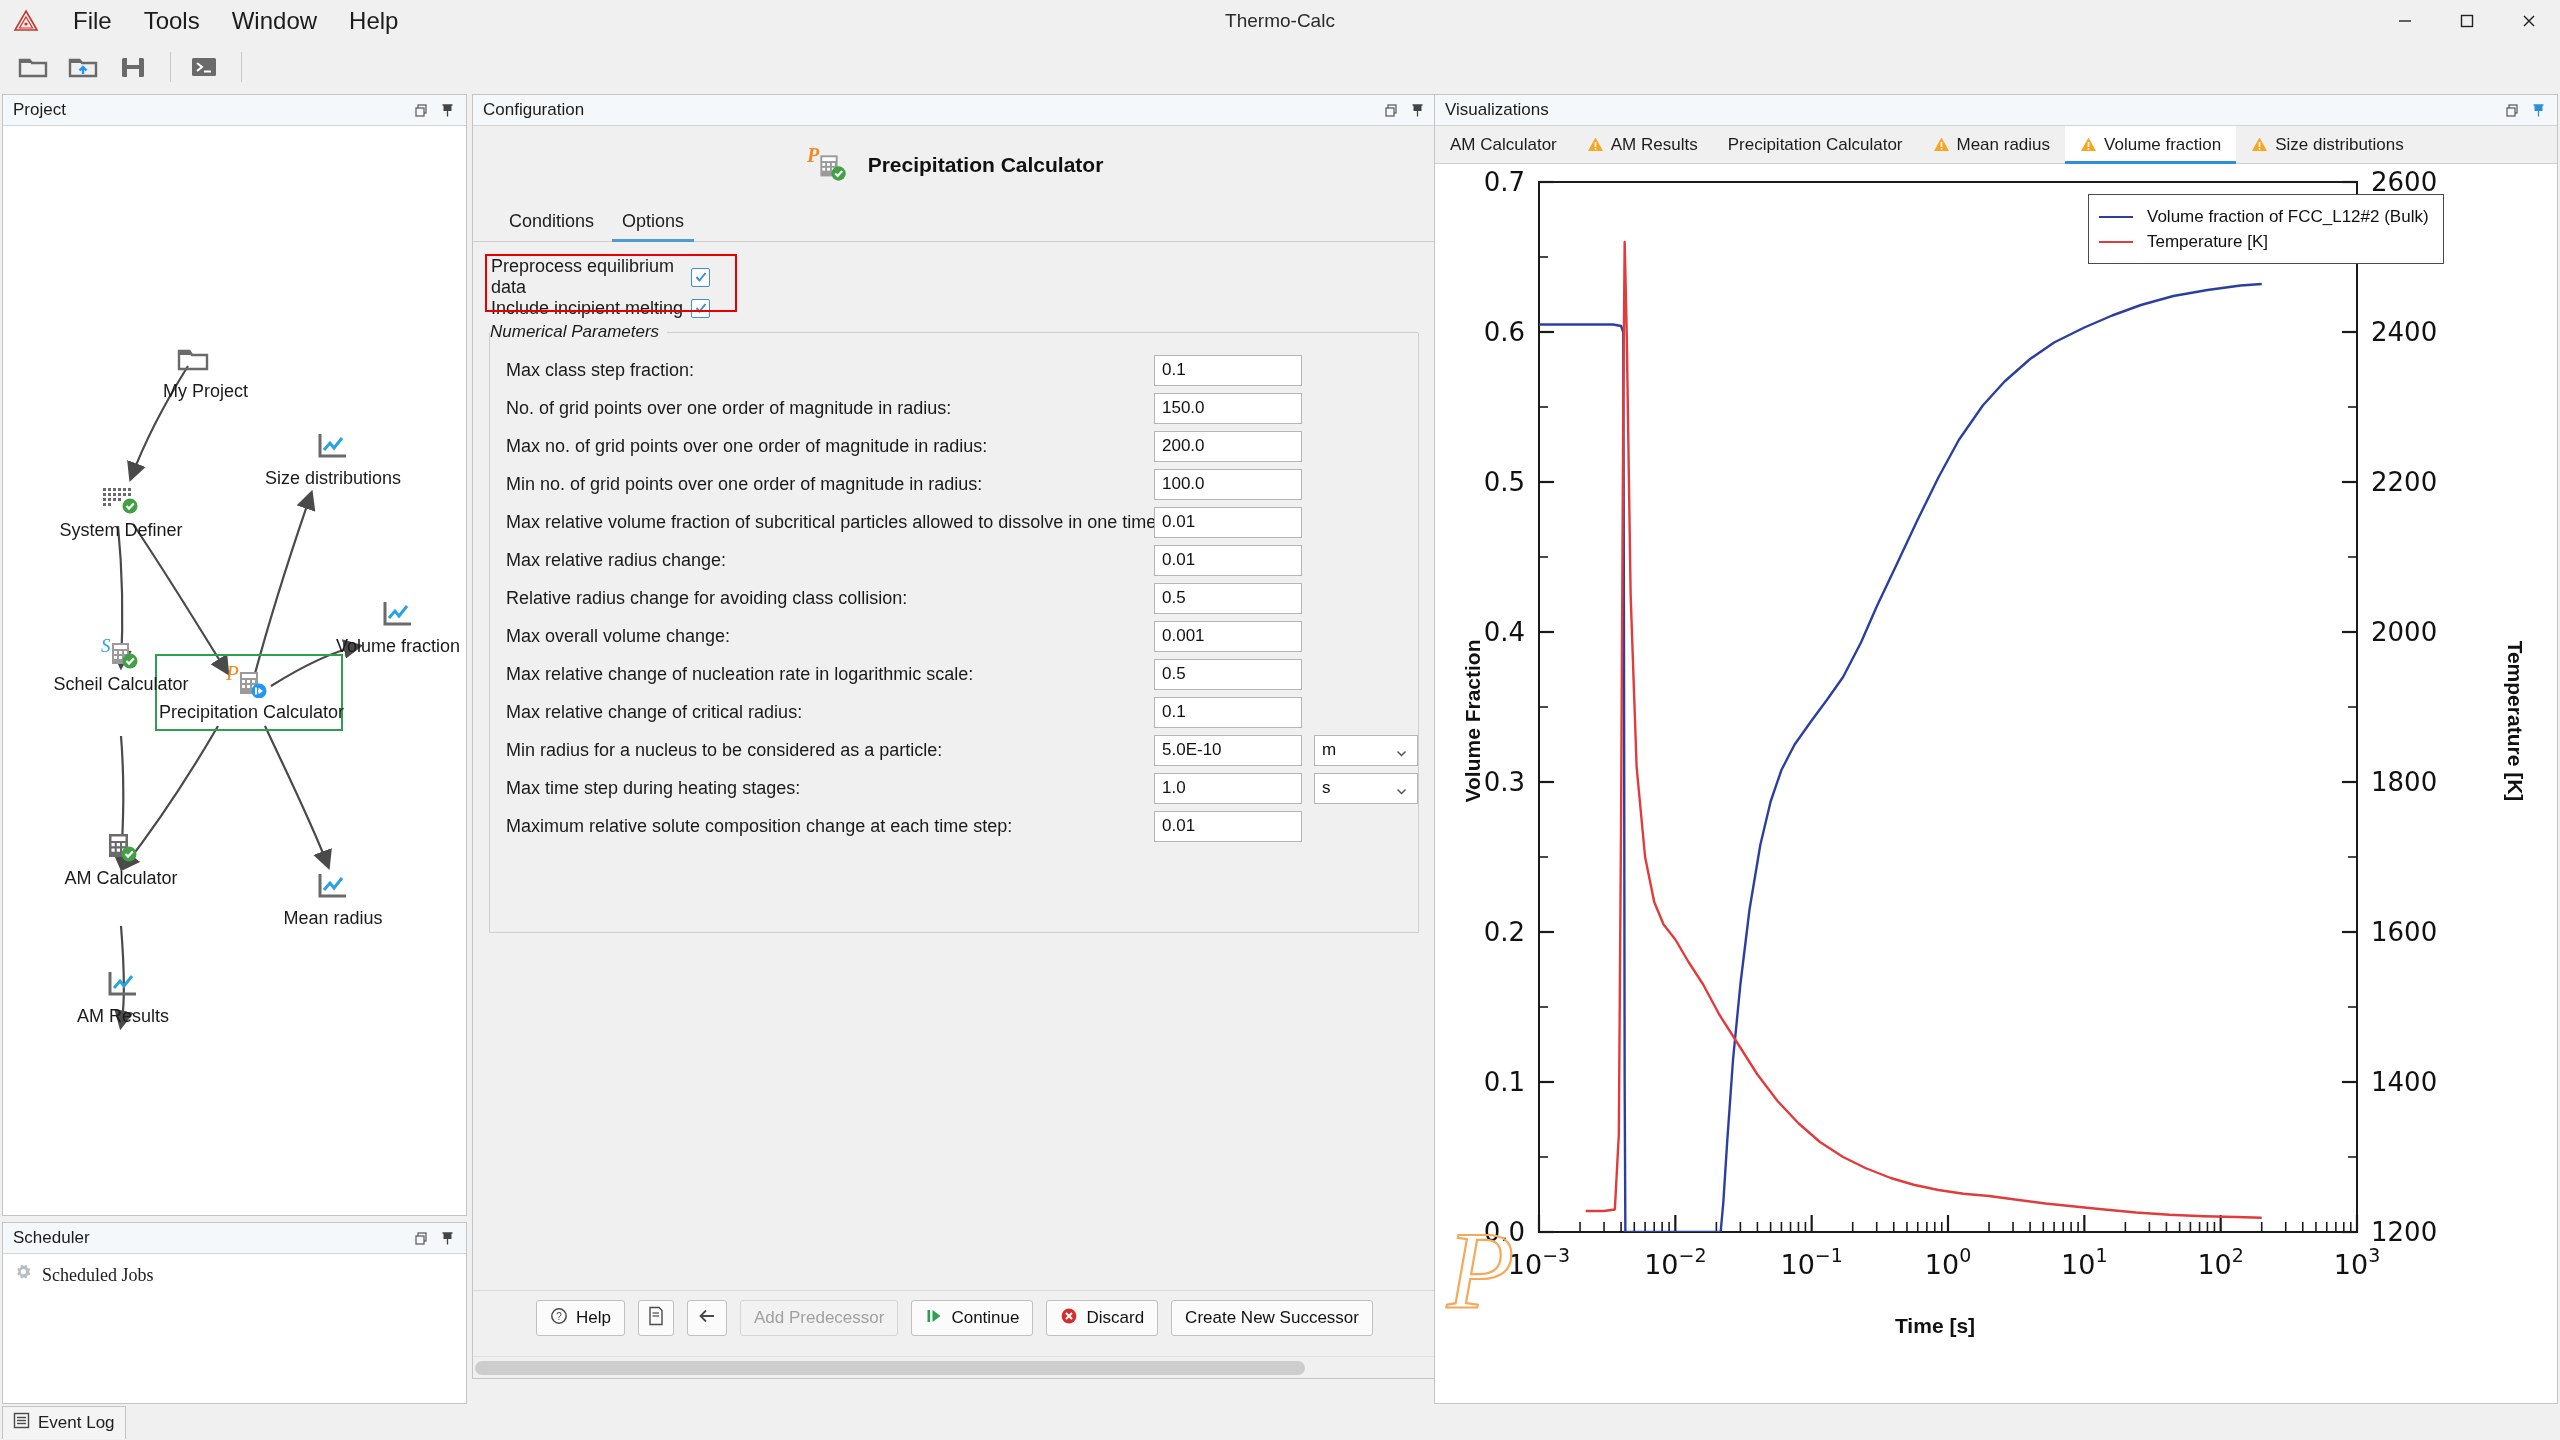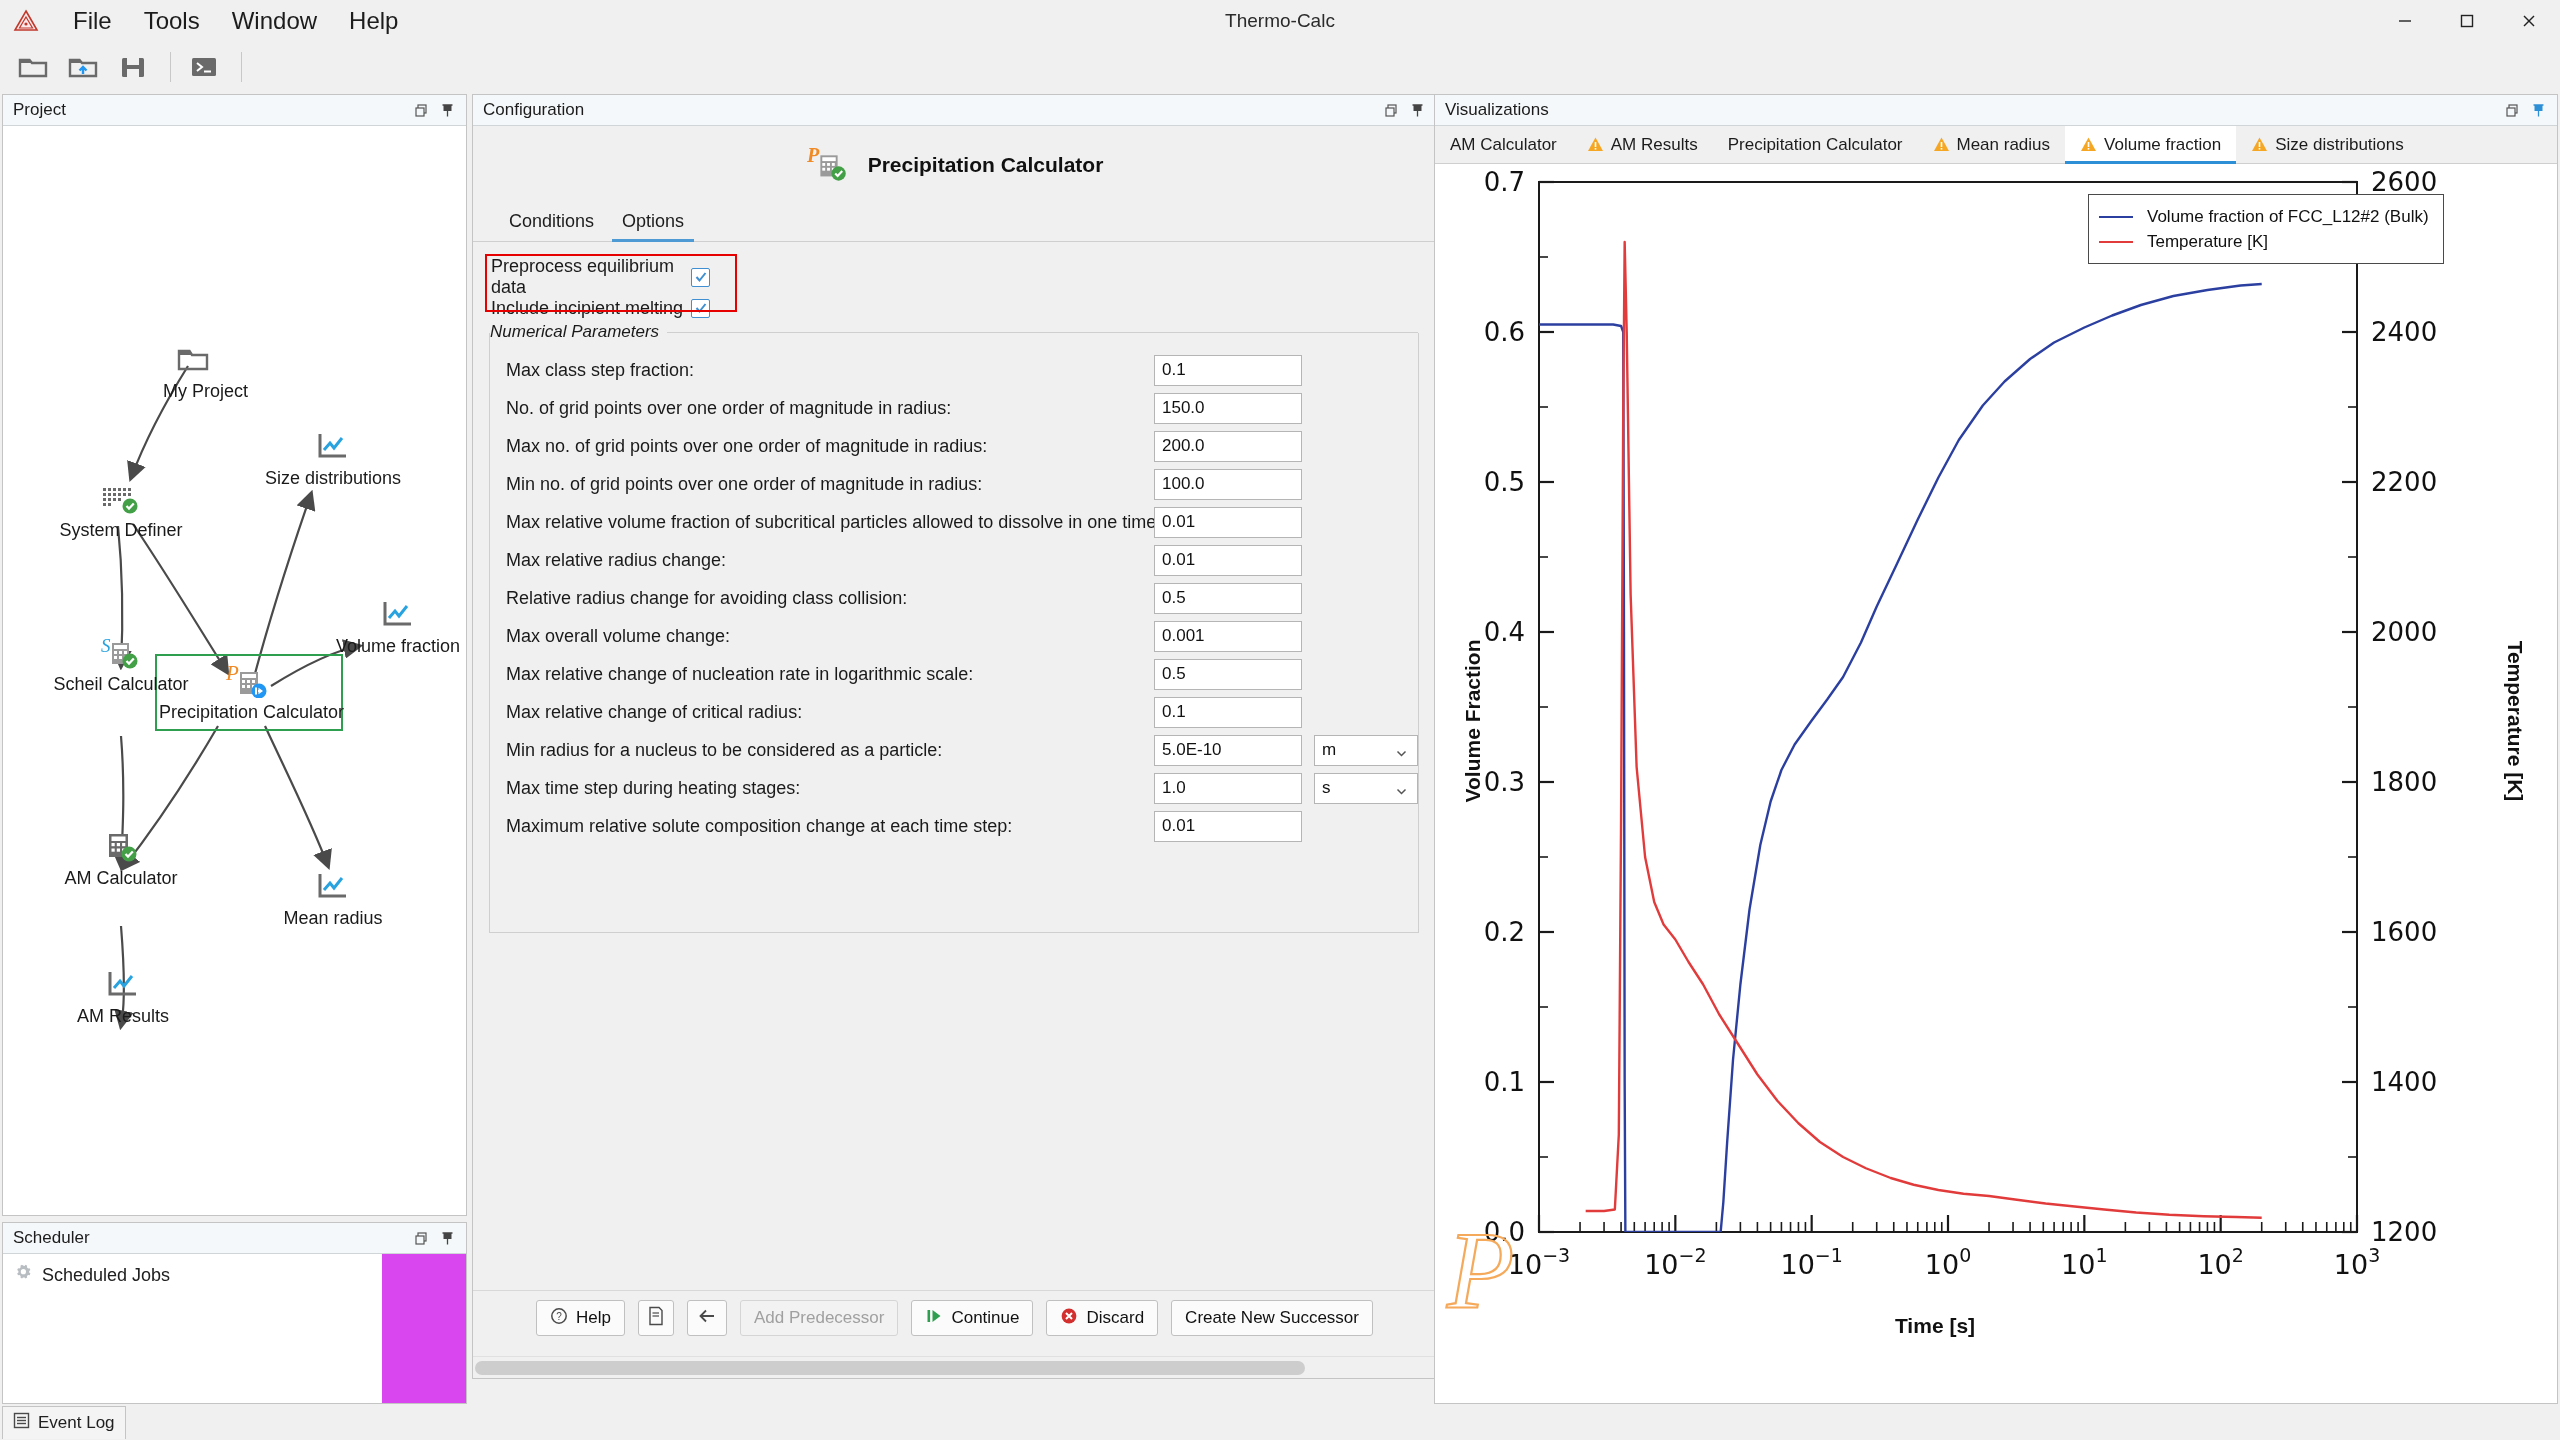--- a/index.html
+++ b/index.html
@@ -36,42 +36,42 @@
     position:absolute; left:0; top:41px; width:2560px; height:51px;
     background:#f0f0f0; display:flex; align-items:center; padding-left:10px;
   }
   .tb-btn{
     width:46px; height:42px; display:flex; align-items:center; justify-content:center;
     margin-right:4px; border-radius:2px;
   }
   .tb-sep{ width:1px; height:30px; background:#c8c8c8; margin:0 10px; }
 
   
-  .panel{ position:absolute; background:#d946ef; border:1px solid #c4c4c4; }
+  .panel{ position:absolute; background:#14532d; border:1px solid #c4c4c4; }
   .panel-head{
     height:31px; background:#f5f8fa; border-bottom:1px solid #d0d5d8;
     display:flex; align-items:center; padding:0 6px 0 10px;
     font-size:17px; color:#1c1c1c;
   }
   .panel-head .spacer{ flex:1; }
   .head-icon{ width:26px;height:26px;display:flex;align-items:center;justify-content:center; }
 
   
   #project-panel{ left:2px; top:94px; width:465px; height:1122px; }
   #project-canvas{ position:absolute; left:0; top:31px; width:463px; height:1089px; background:#fff; overflow:hidden;}
   .node{ position:absolute; text-align:center; }
   .node .nlabel{ font-size:18px; color:#1a1a1a; white-space:nowrap; margin-top:2px; }
   .node .nicon{ height:40px; display:flex; align-items:center; justify-content:center; }
   .sel-box{
     position:absolute; border:2px solid #2e9e4f; background:transparent;
   }
 
   
   #scheduler-panel{ left:2px; top:1222px; width:465px; height:182px; }
-  .sched-body{ position:absolute; left:0; top:31px; width:379px; height:149px; background:#fff; }
+  .sched-body{ position:absolute; left:0; top:31px; width:463px; height:149px; background:#fff;font-family:Liberation Serif, serif; }
   .sched-row{ display:flex; align-items:center; gap:9px; padding:9px 0 0 10px; font-size:18px;}
 
   
   #eventlog-tab{
     position:absolute; left:2px; top:1406px; width:124px; height:33px;
     background:#f4f4f4; border:1px solid #c4c4c4; border-bottom:none;
     display:flex; align-items:center; gap:8px; padding-left:10px; font-size:17px;
   }
 
   

